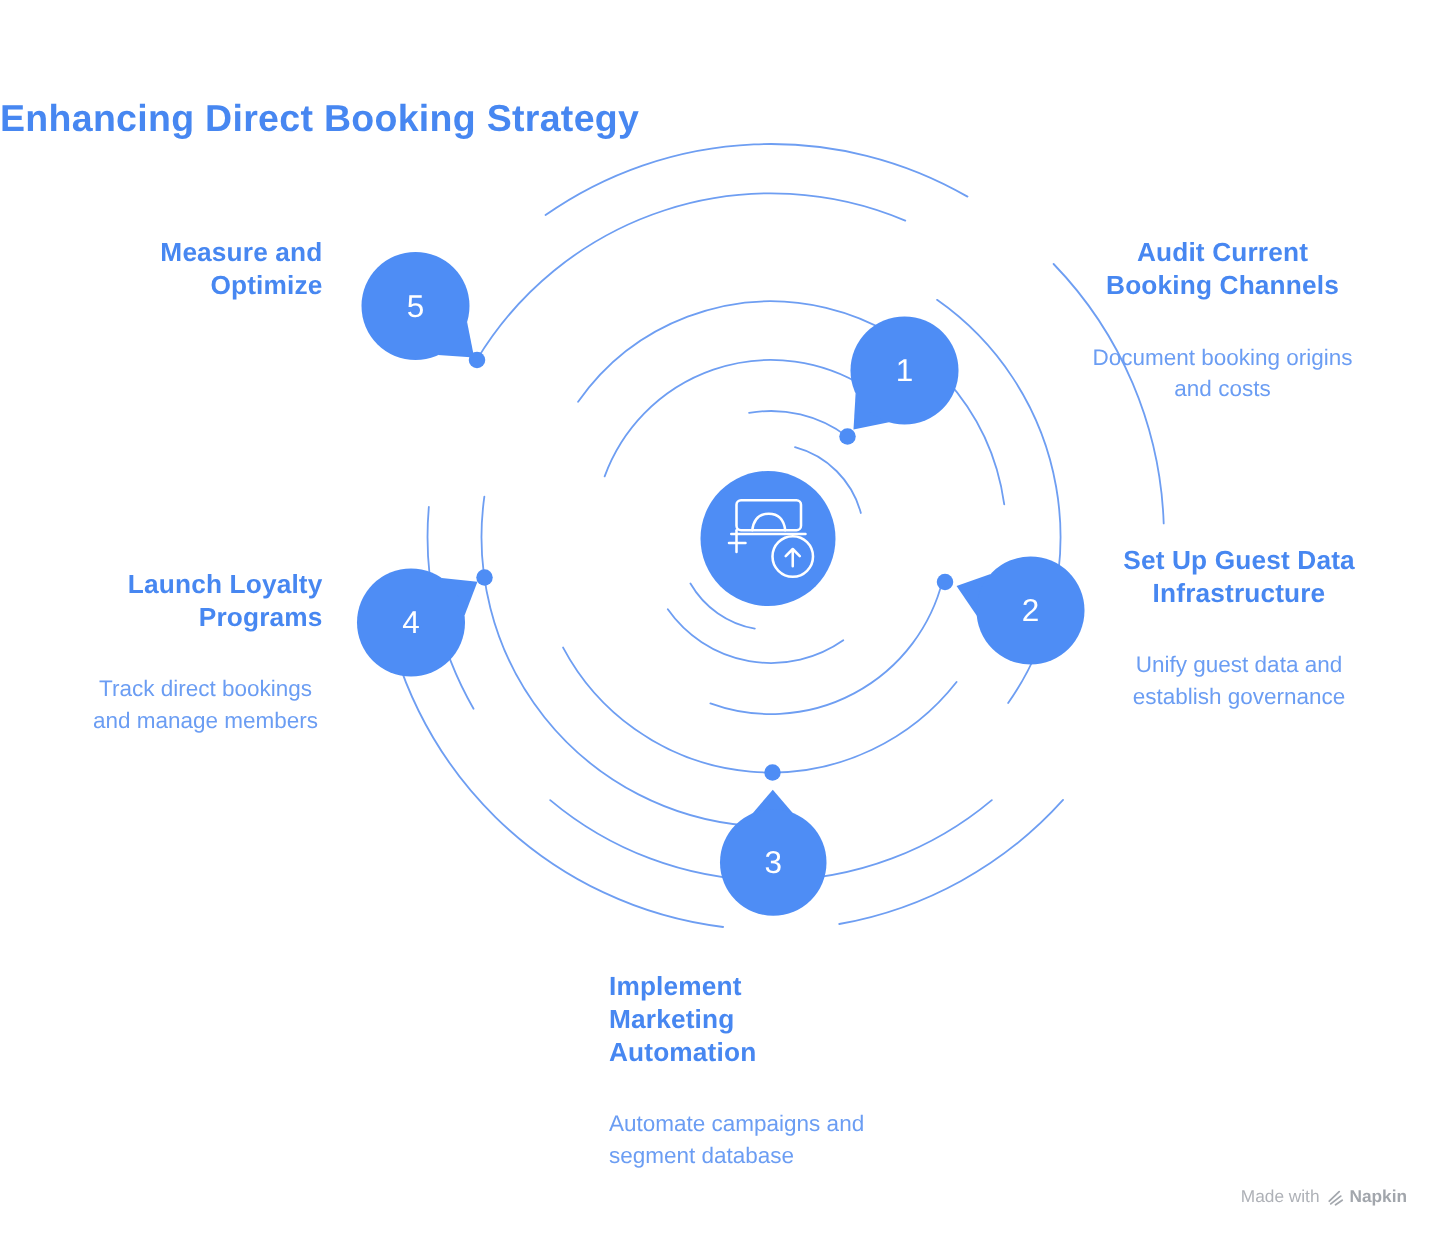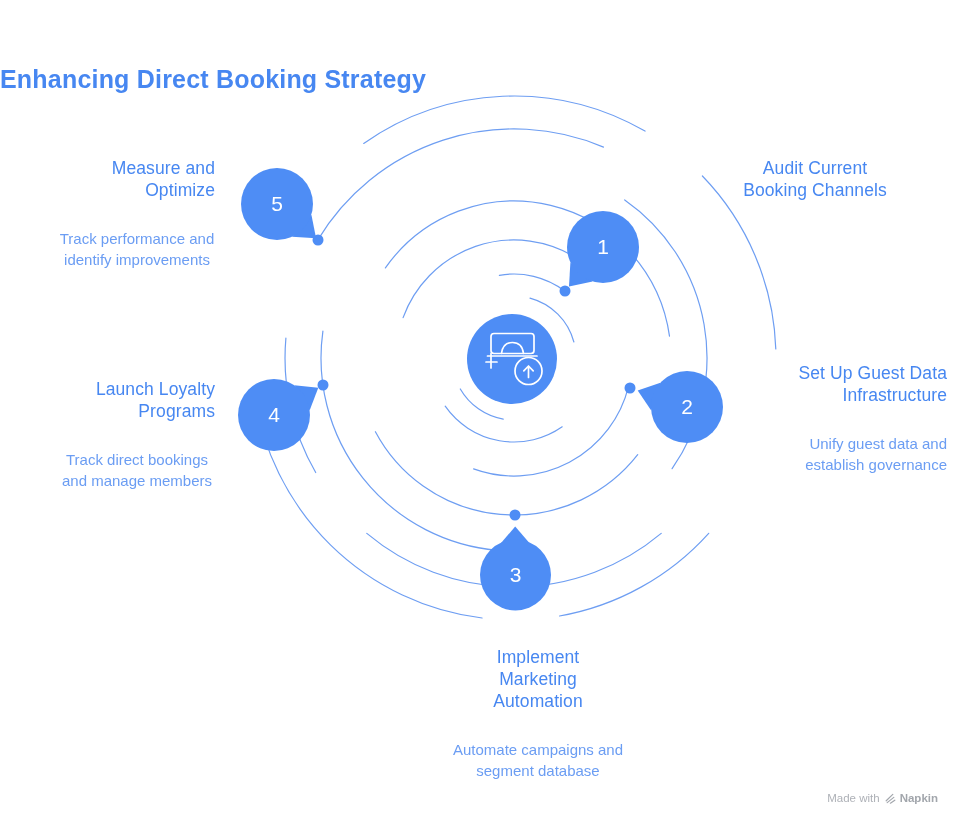--- a/index.html
+++ b/index.html
@@ -15,30 +15,30 @@
     position:relative;width:960px;height:828px;background:#ffffff;overflow:hidden;
     font-family:"Liberation Sans",sans-serif;
   }
   .title{
     position:absolute;top:53px;left:0;width:960px;text-align:left;
     font-size:25px;font-weight:700;color:var(--heading);letter-spacing:.2px;margin-top:12px;
   }
   .spiral-svg{position:absolute;left:0;top:0;}
   .step-text{position:absolute;}
   .step-heading{
-    font-size:17.5px;font-weight:400;color:var(--heading);
+    font-size:17.5px;font-weight:700;color:var(--heading);
     line-height:22px;white-space:pre-line;letter-spacing:.1px;
   }
   .step-desc{
     margin-top:27px;font-size:15px;font-weight:400;color:var(--desc);
     line-height:21px;white-space:pre-line;
   }
   .s1{left:710px;top:157px;width:210px;text-align:center;}
-  .s2{left:737px;top:362px;width:210px;text-align:right;}
-  .s3{left:428px;top:646px;width:220px;text-align:center;}
+  .s2{left:721px;top:362px;width:210px;text-align:center;}
+  .s3{left:406px;top:646px;width:220px;text-align:left;}
   .s4{left:5px;top:378px;width:210px;text-align:right;}
   .s5{left:5px;top:157px;width:210px;text-align:right;}
   .s4 .step-desc,.s5 .step-desc{text-align:center;padding-left:54px;}
   .bubble-num{
     font-family:"Liberation Sans",sans-serif;font-size:21px;font-weight:400;fill:#ffffff;
   }
   .footer{
     position:absolute;top:792px;right:22px;display:flex;align-items:center;gap:4px;
     font-size:11.5px;color:var(--footer);text-align:right;
   }
@@ -119,20 +119,22 @@
       <g>
         <circle cx="528.5" cy="371" r="13.5" fill="#4E8DF5" stroke="#ffffff" stroke-width="1.7"></circle>
         <path d="M528.5 377.5 L528.5 366.5 M523.8 370.8 L528.5 366 L533.2 370.8" fill="none" stroke="#ffffff" stroke-width="1.7" stroke-linecap="round" stroke-linejoin="round"></path>
       </g>
     </g>
   </svg>
 
   <div class="step-text s1">
     <div class="step-heading">Audit Current
 Booking Channels</div>
+    <div class="step-desc">Document booking origins
+and costs</div>
   </div>
   <div class="step-text s2">
     <div class="step-heading">Set Up Guest Data
 Infrastructure</div>
     <div class="step-desc">Unify guest data and
 establish governance</div>
   </div>
   <div class="step-text s3">
     <div class="step-heading">Implement
 Marketing
@@ -142,22 +144,20 @@
   </div>
   <div class="step-text s4">
     <div class="step-heading">Launch Loyalty
 Programs</div>
     <div class="step-desc">Track direct bookings
 and manage members</div>
   </div>
   <div class="step-text s5">
     <div class="step-heading">Measure and
 Optimize</div>
-    <div class="step-desc">Track performance and
-identify improvements</div>
   </div>
 
   <div class="footer">
     <span>Made with</span>
     <svg width="12" height="12" viewBox="0 0 12 12">
       <path d="M2.2 8.8 L8.8 2.4 M3.2 10.6 L9.8 5.4 M6.4 11.2 L10.8 8.2" fill="none" stroke="#A3A7AD" stroke-width="1.2" stroke-linecap="round"></path>
     </svg>
     <span class="brand">Napkin</span>
   </div>
 

